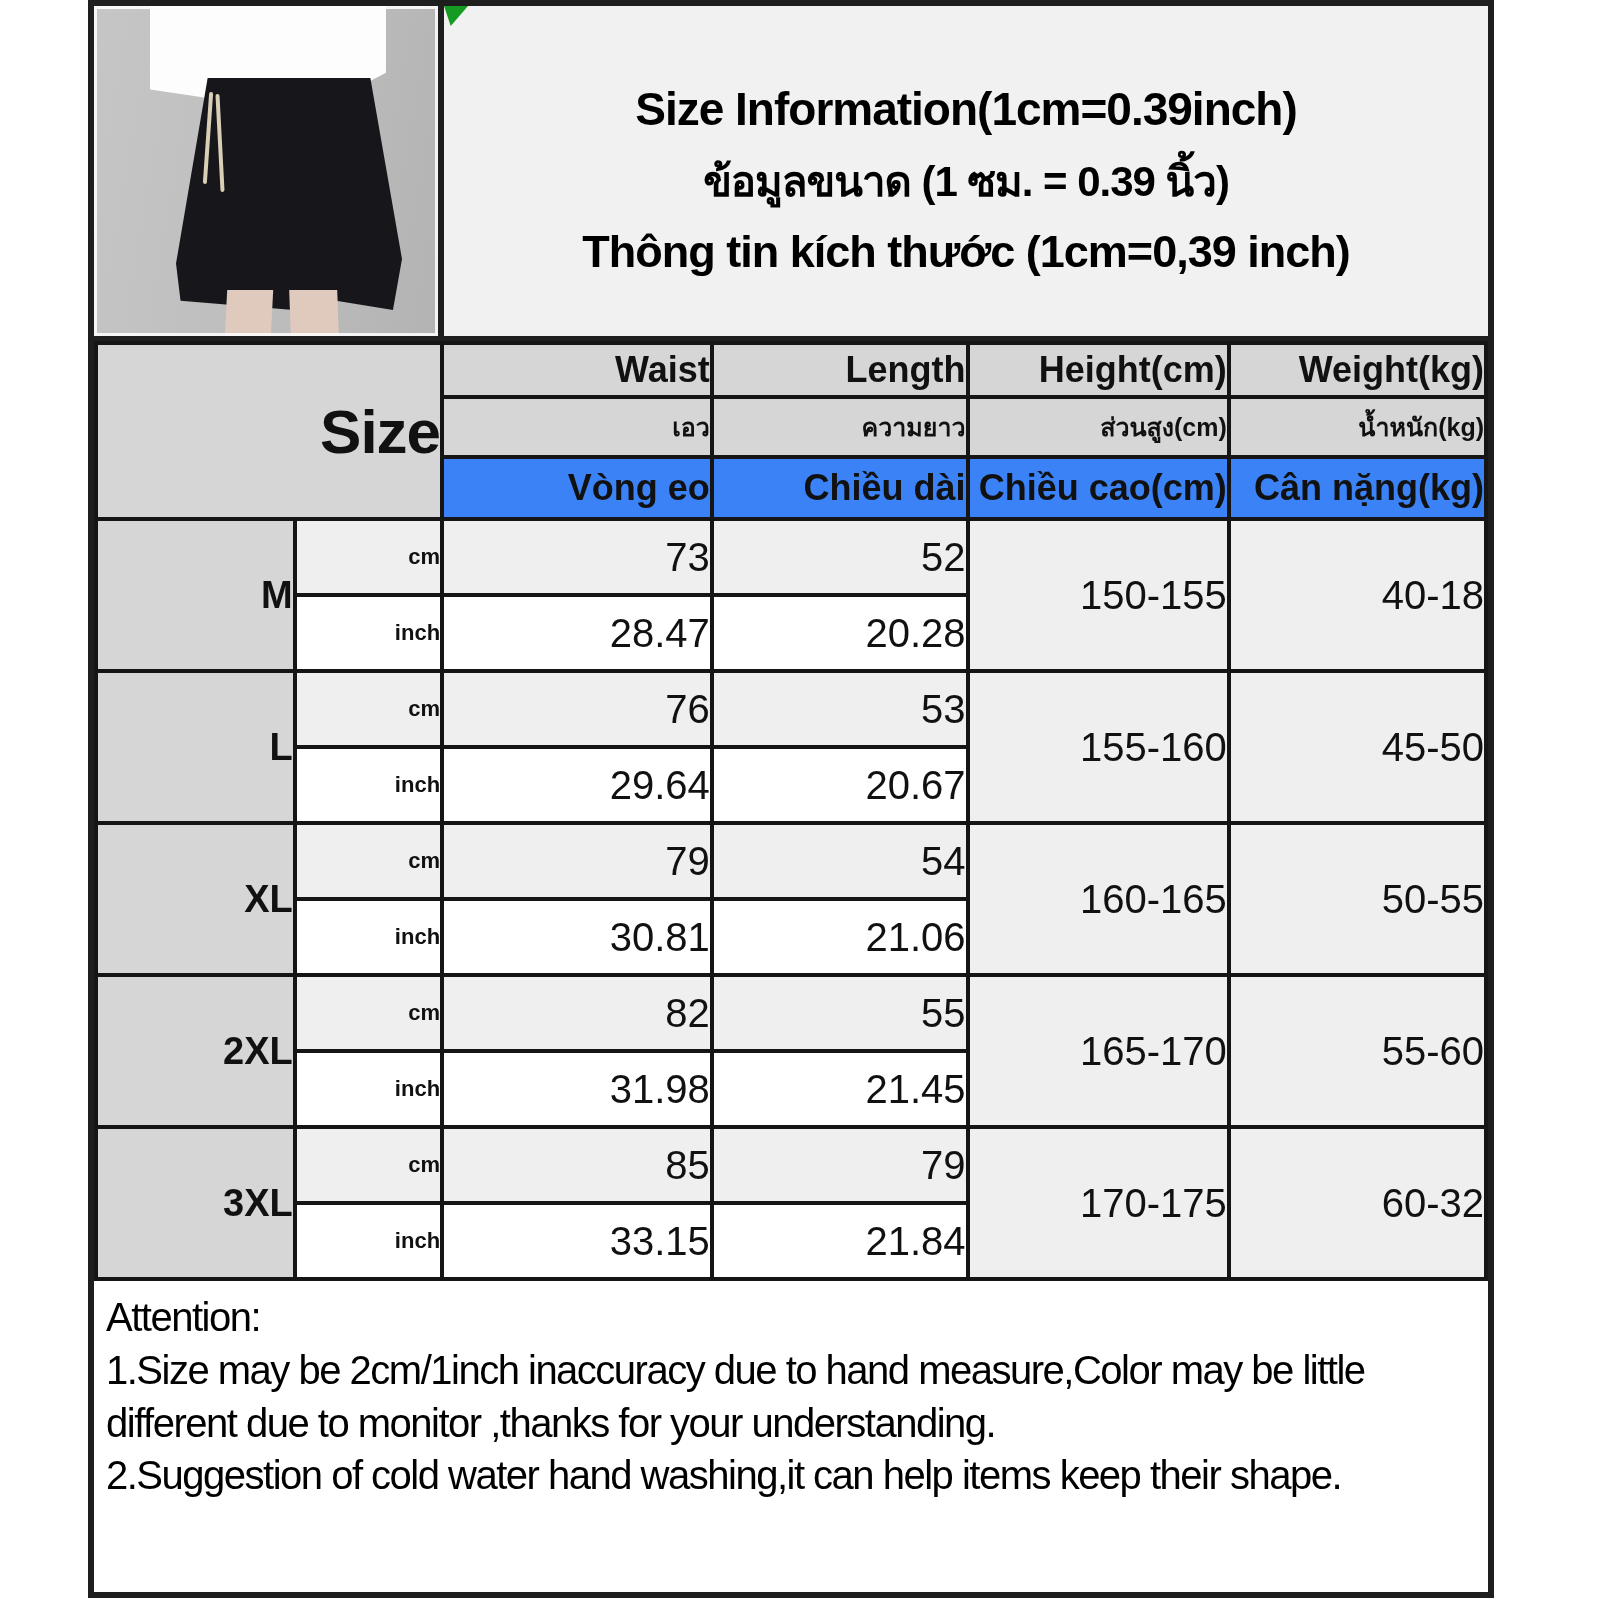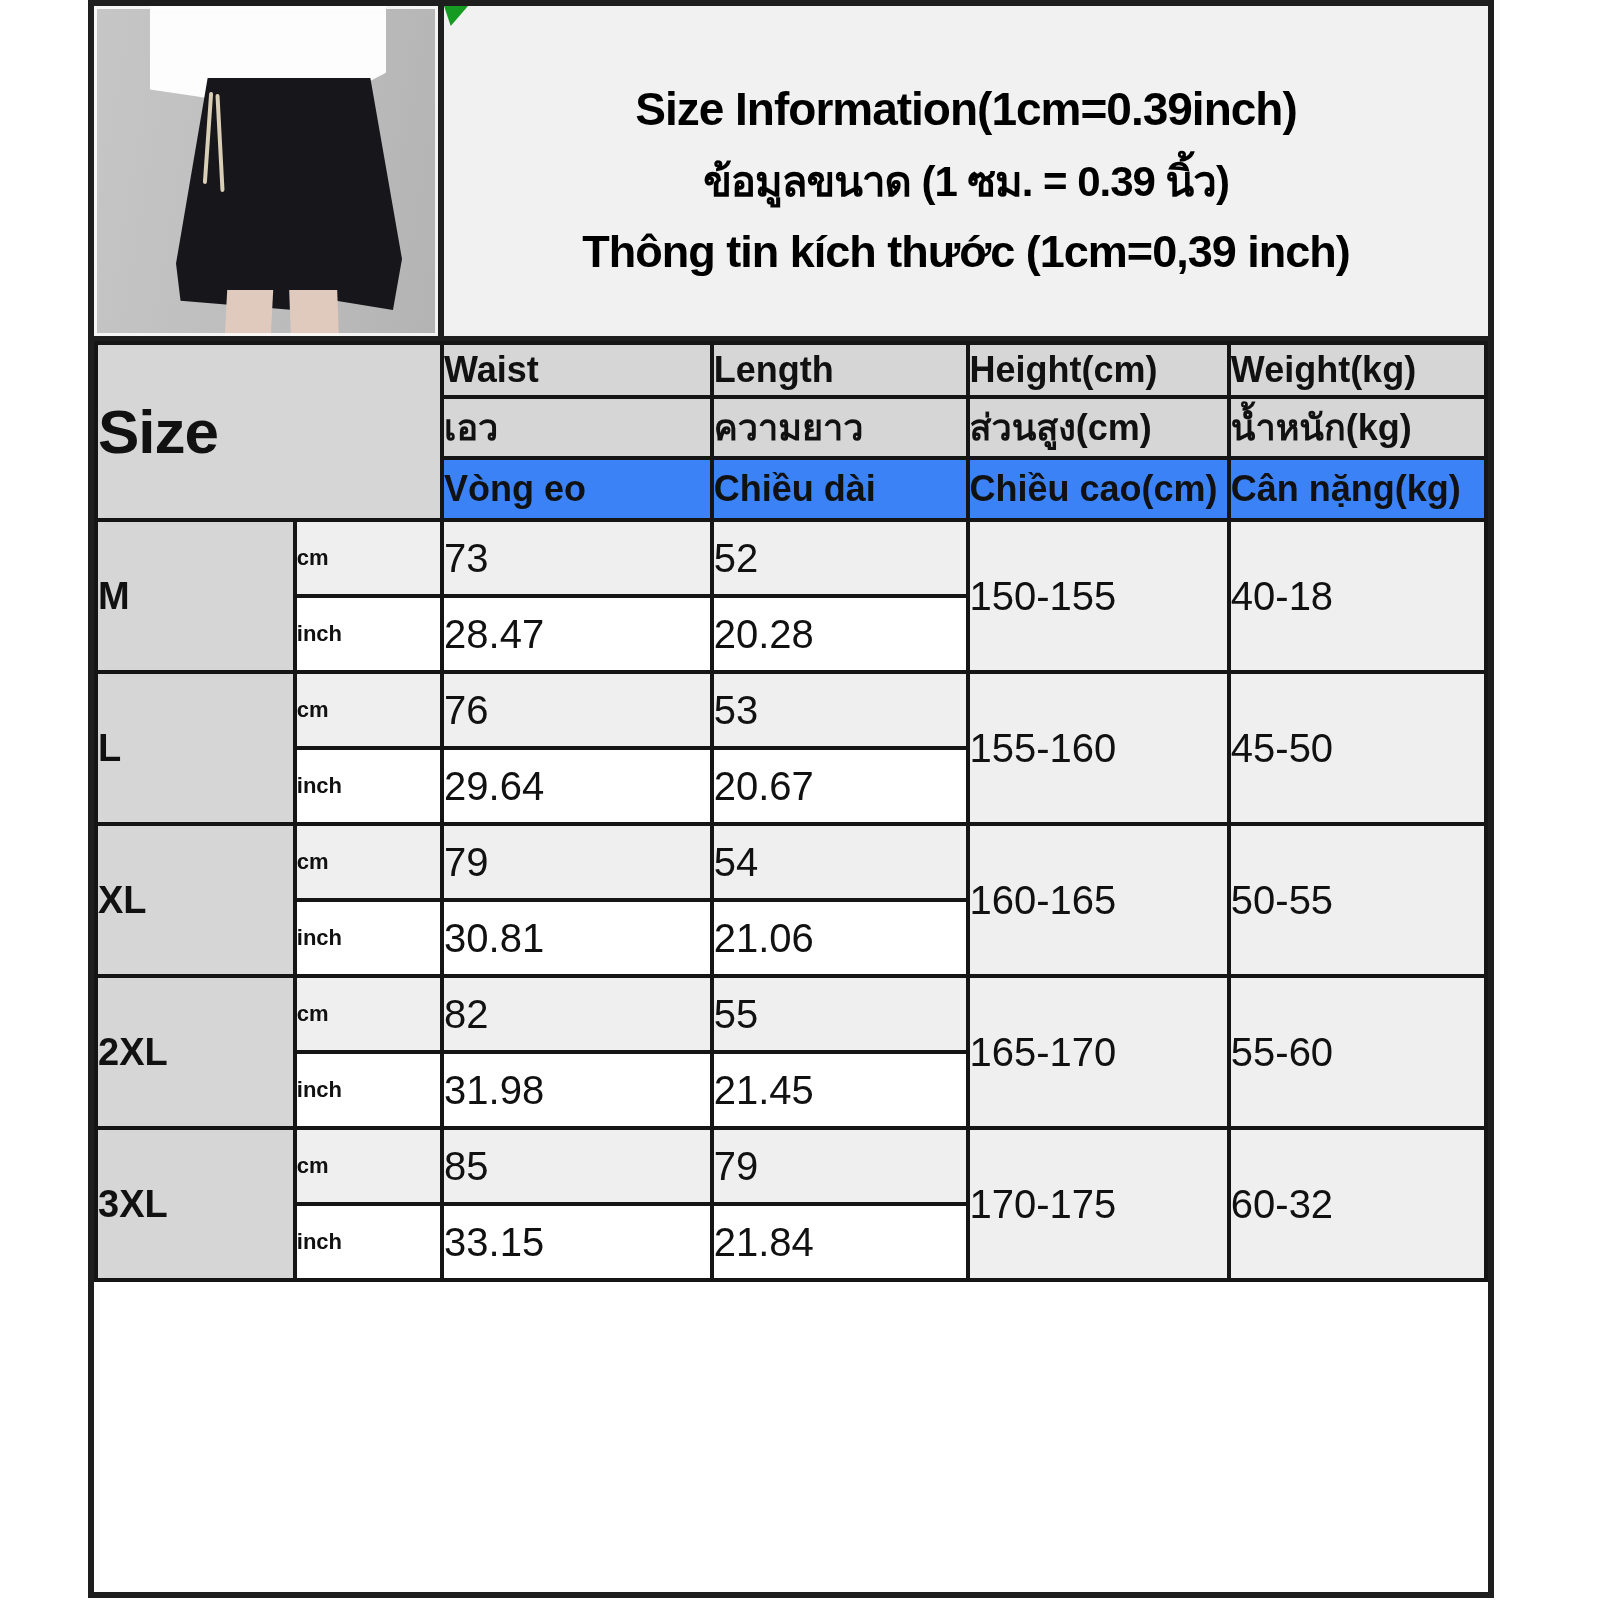--- a/index.html
+++ b/index.html
@@ -42,26 +42,26 @@
     flex:1;background:#f1f1f1;display:flex;flex-direction:column;
     justify-content:center;align-items:center;gap:12px;padding-top:18px;box-sizing:border-box;
   }
   .title-line{font-weight:bold;color:#000;text-align:center;letter-spacing:-1px;}
   .title-en{font-size:46px;}
   .title-th{font-size:42px;}
   .title-vi{font-size:45px;}
   
   table.size-table{width:100%;border-collapse:collapse;table-layout:fixed;}
   .size-table th,.size-table td{
-    border:4px solid #151515;text-align:left;vertical-align:middle;
+    border:4px solid #151515;text-align:right;vertical-align:middle;
     padding:0;overflow:hidden;
   }
   .size-table th{font-weight:bold;}
   .hdr-row1 th{height:50px;font-size:36px;background:#d6d6d6;}
-  .hdr-row2 th{height:56px;font-size:36px;background:#d6d6d6;}
+  .hdr-row2 th{height:56px;font-size:25px;background:#d6d6d6;}
   .hdr-row3 th{height:58px;font-size:36px;background:#3b82f6;}
   th.size-big{background:#d6d6d6;font-size:62px;letter-spacing:-1px;}
   td.size-label{background:#d6d6d6;font-weight:bold;font-size:38px;}
   tr.sub-cm td{height:72px;}
   tr.sub-inch td{height:72px;}
   td.unit{font-weight:bold;font-size:22px;}
   td.val{font-size:40px;}
   tr.sub-cm td.unit,tr.sub-cm td.val{background:#efefef;}
   tr.sub-inch td{background:#ffffff;}
   td.merged{background:#efefef;font-size:40px;}
@@ -188,14 +188,19 @@
         <td class="merged" rowspan="2">60-32</td>
       </tr>
       <tr class="sub-inch">
         <td class="unit">inch</td>
         <td class="val">33.15</td>
         <td class="val">21.84</td>
       </tr>
     </tbody>
   </table>
 
+  <div class="attention">
+    <p>Attention:</p>
+    <p>1.Size may be 2cm/1inch inaccuracy due to hand measure,Color may be little different due to monitor ,thanks for your understanding.</p>
+    <p>2.Suggestion of cold water hand washing,it can help items keep their shape.</p>
+  </div>
 
 </div>
 
 </body></html>

